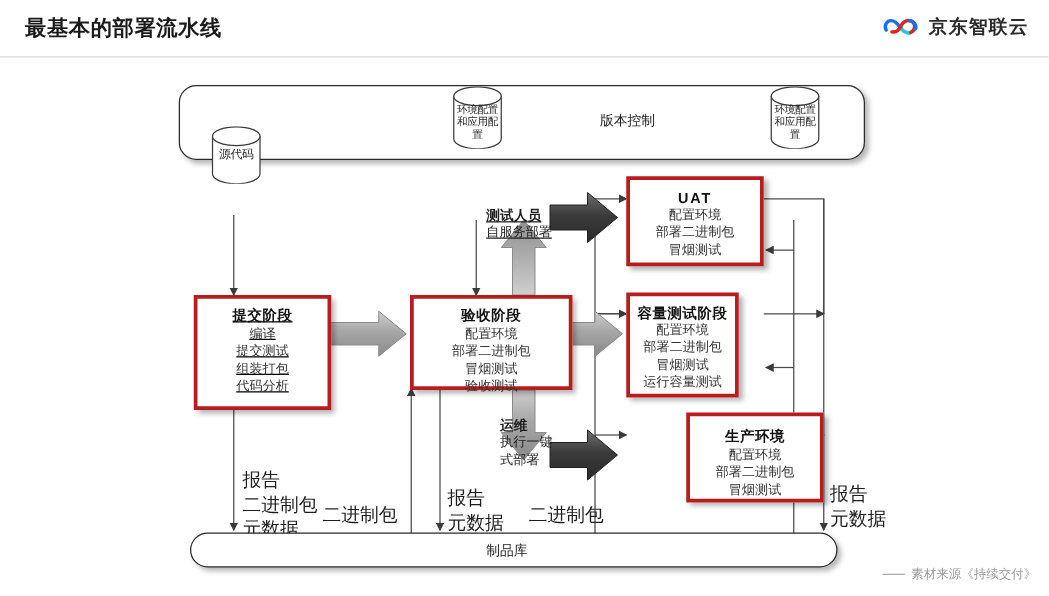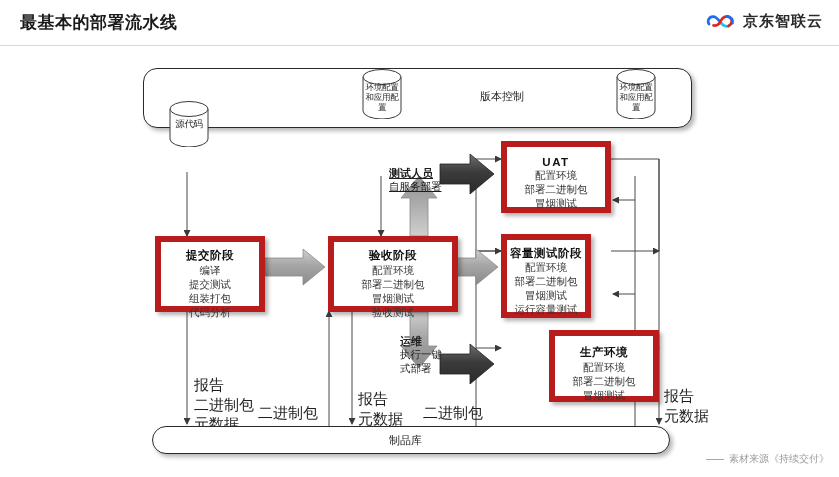--- a/index.html
+++ b/index.html
@@ -36,21 +36,21 @@
     position:absolute;
     color:#1e1e1e;
     line-height:1.28;
     white-space:nowrap;
   }
 
   
   .stage-box {
     position:absolute;
     background:#ffffff;
-    border:6px solid #b91c1c;
+    border:3px solid #b91c1c;
     box-shadow: 3px 3px 4px rgba(0,0,0,0.30);
     text-align:center;
     padding-top:6px;
   }
   .stage-title { font-size:11.5px; font-weight:bold; color:#111; letter-spacing:0.5px; margin-bottom:1px; }
   .stage-line { font-size:10.5px; color:#333; line-height:1.32; }
 
   
   .pill {
     position:absolute;
@@ -200,21 +200,21 @@
   </div>
 
   <div class="cyl" style="left:616px; top:23px; width:40px; height:50px;">
     <svg viewBox="0 0 40 50" style="width:100%;height:100%;">
       <path d="M1,8 L1,42 A19,8 0 0 0 39,42 L39,8 Z" fill="#fff" stroke="#3a3a3a" stroke-width="1"></path>
       <ellipse cx="20" cy="8" rx="19" ry="7.5" fill="#fff" stroke="#3a3a3a" stroke-width="1"></ellipse>
     </svg>
     <div class="cyl-txt" style="font-size:8.5px; padding:6px 2px 0 2px; white-space:normal;">环境配置和应用配置</div>
   </div>
 
-  <div class="stage-box" style="left:155px; top:190px; width:110px; height:76px;">
+  <div class="stage-box" style="left:155px; top:190px; width:110px; height:92px;text-decoration:underline;">
     <div class="stage-title">提交阶段</div>
     <div class="stage-line">编译</div>
     <div class="stage-line">提交测试</div>
     <div class="stage-line">组装打包</div>
     <div class="stage-line">代码分析</div>
   </div>
 
   <div class="stage-box" style="left:328px; top:190px; width:130px; height:76px;">
     <div class="stage-title">验收阶段</div>
     <div class="stage-line">配置环境</div>

